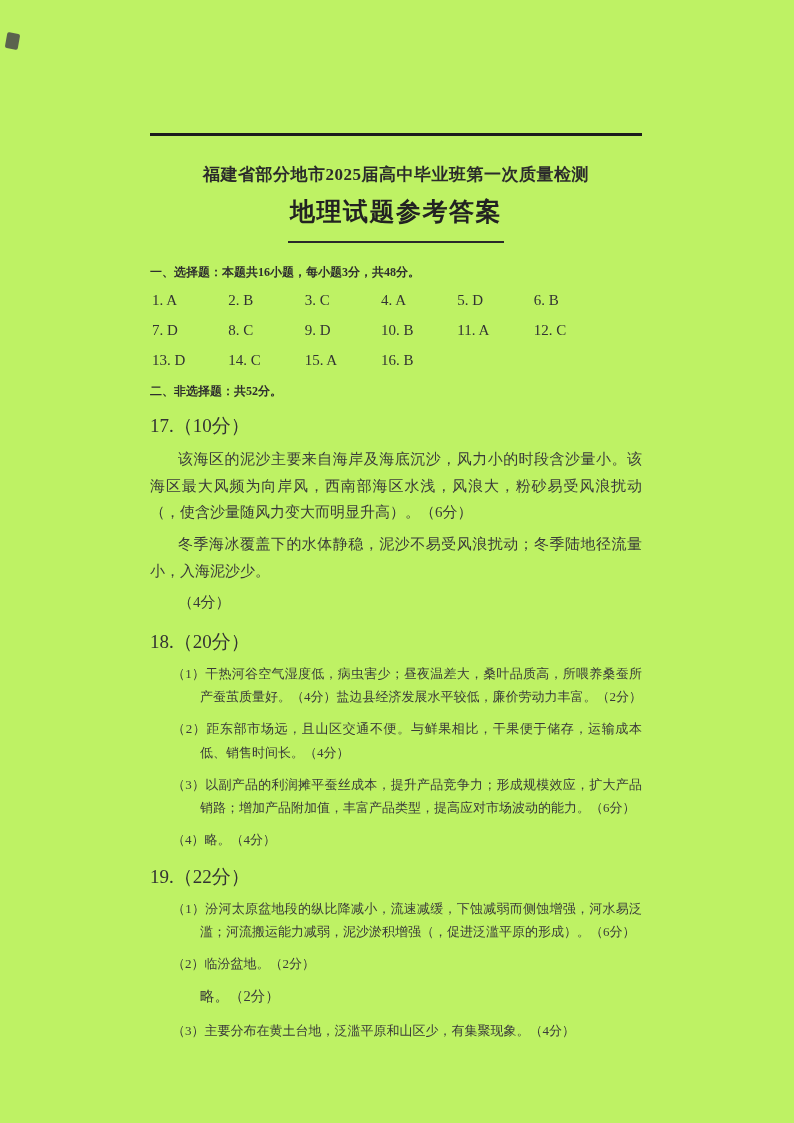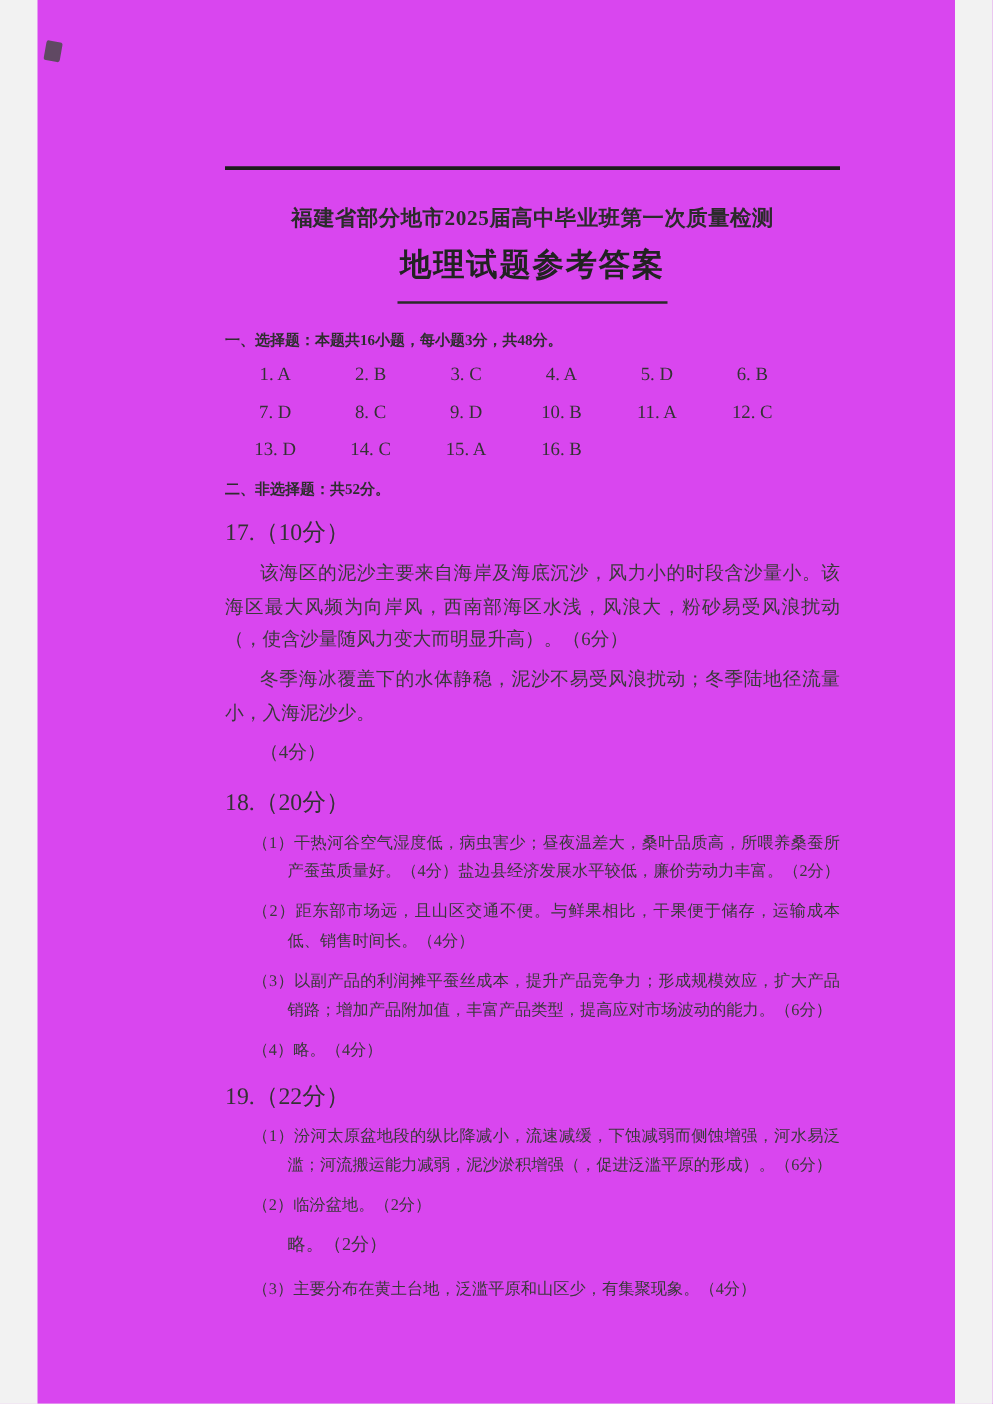--- a/index.html
+++ b/index.html
@@ -2,24 +2,24 @@
 <html><head>
 <meta charset="utf-8">
 <style>
   html, body {
     margin: 0;
     padding: 0;
     background: #f2f2f2;
   }
   .page {
     position: relative;
-    width: 734px;
+    width: 794px;
     height: 1123px;
     margin: 0 auto;
-    background: #d946ef;
+    background: #bef264;
     overflow: hidden;
     font-family: "Liberation Serif", "DejaVu Serif", serif;
     color: #3a3a3a;
   }
   .corner-mark {
     position: absolute;
     left: 6px;
     top: 33px;
     width: 13px;
     height: 16px;
@@ -69,21 +69,20 @@
     margin: 12px 0 11px 0;
   }
   .answers-grid {
     display: grid;
     grid-template-columns: repeat(6, 1fr);
     row-gap: 13px;
     width: 458px;
     margin: 4px 0 14px 2px;
     font-size: 15px;
     color: #333;
-    text-align: center;
   }
   .ans-cell { white-space: nowrap; }
   .q-label {
     font-size: 19px;
     color: #333;
     margin: 13px 0 7px 0;
   }
   .q17-para {
     font-size: 15px;
     line-height: 1.78;

